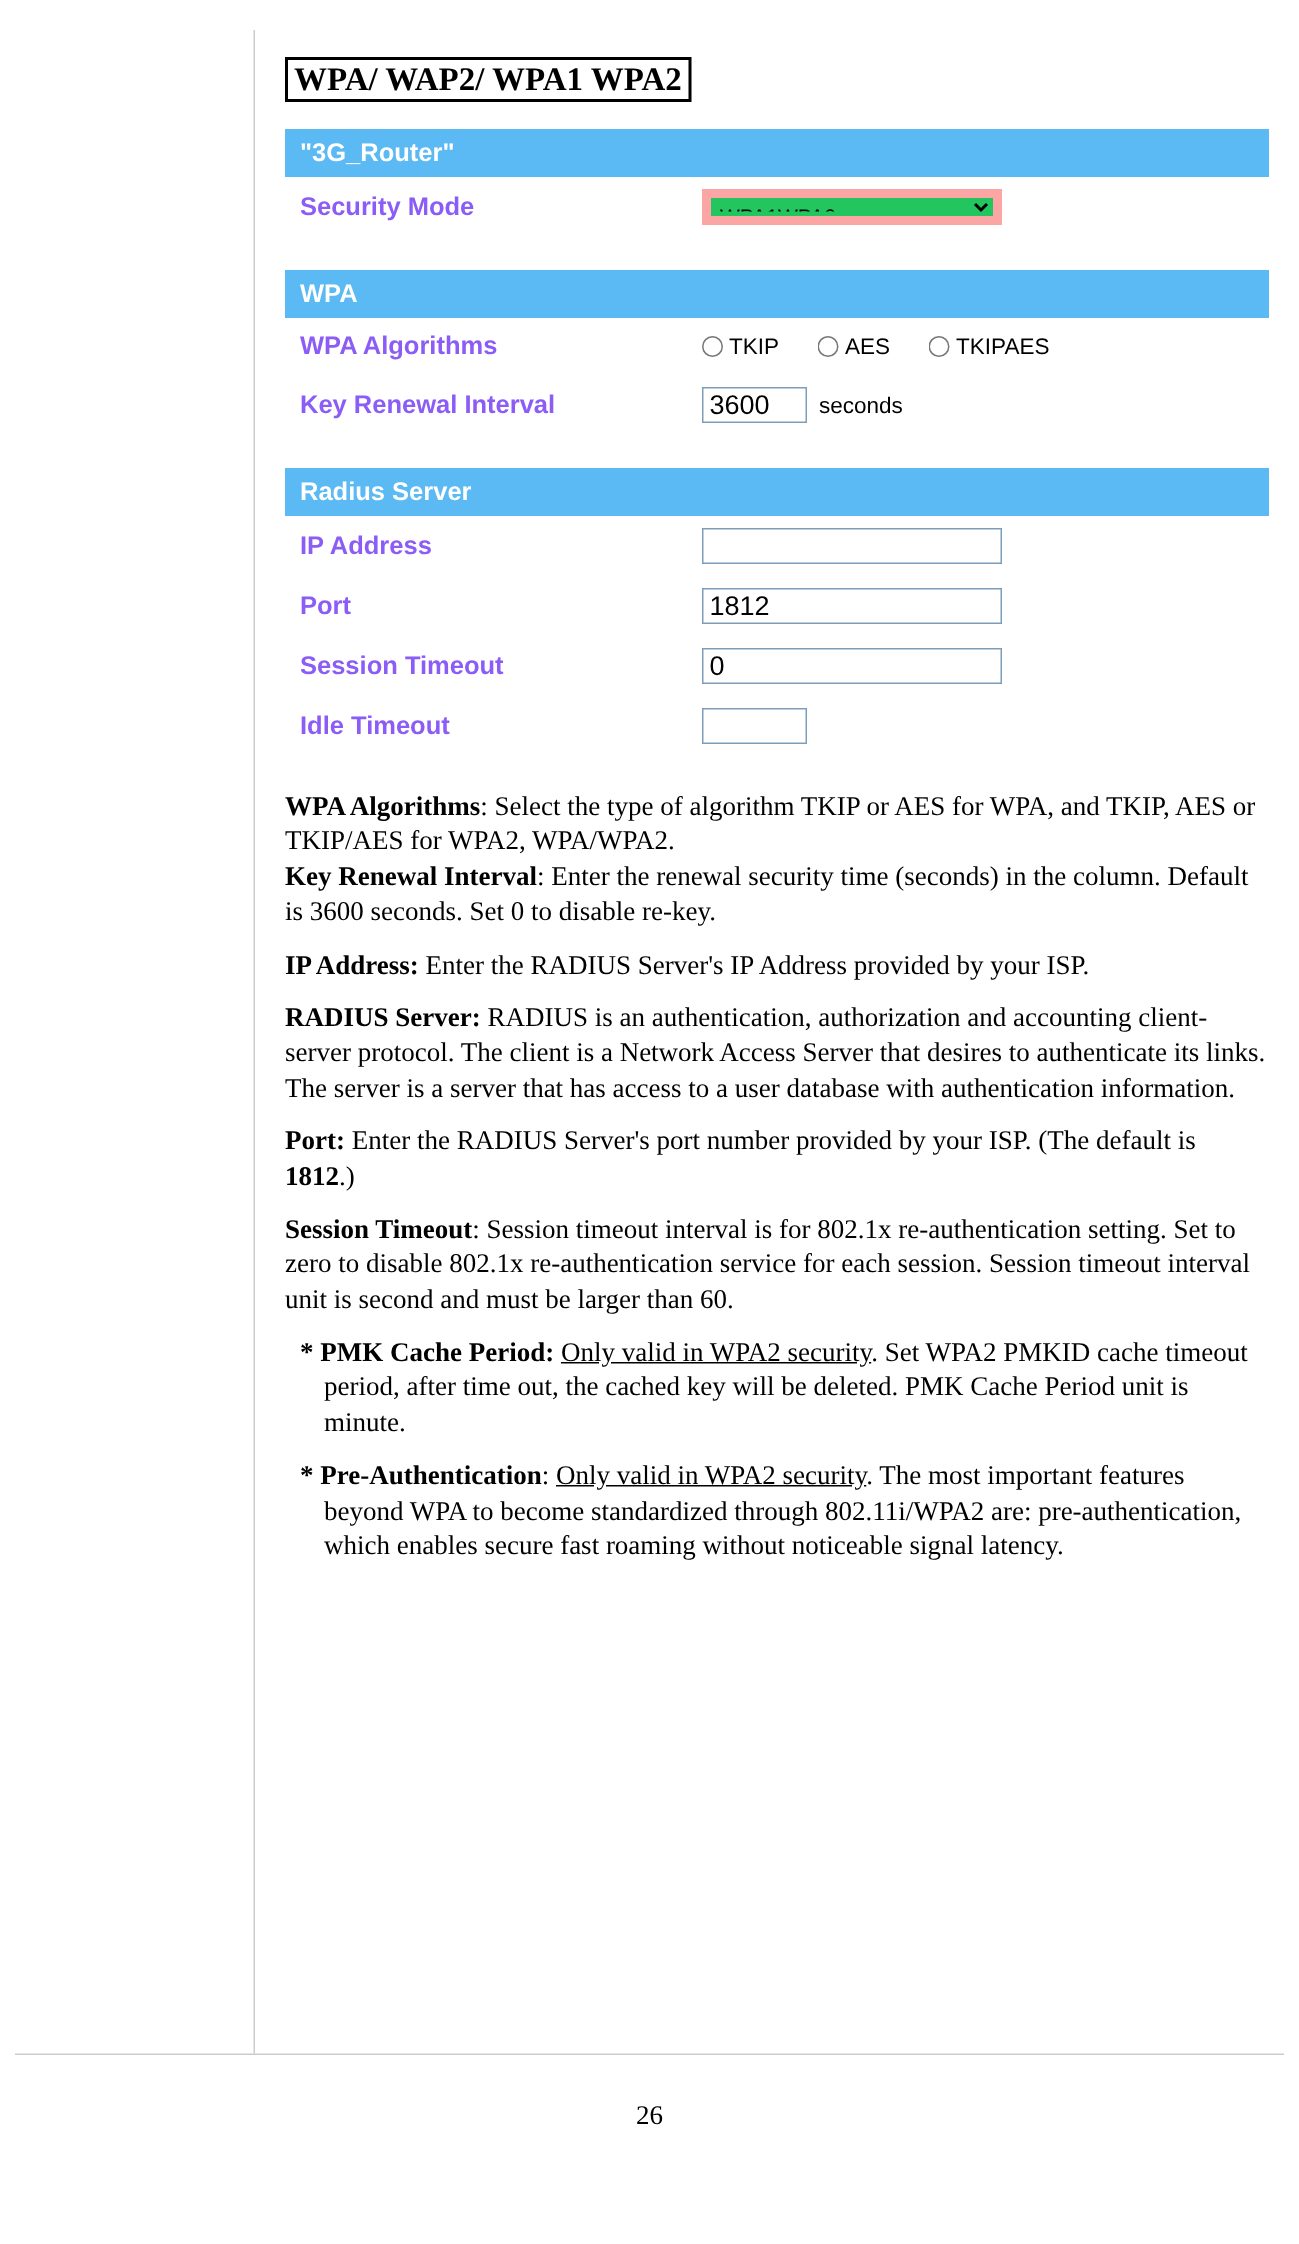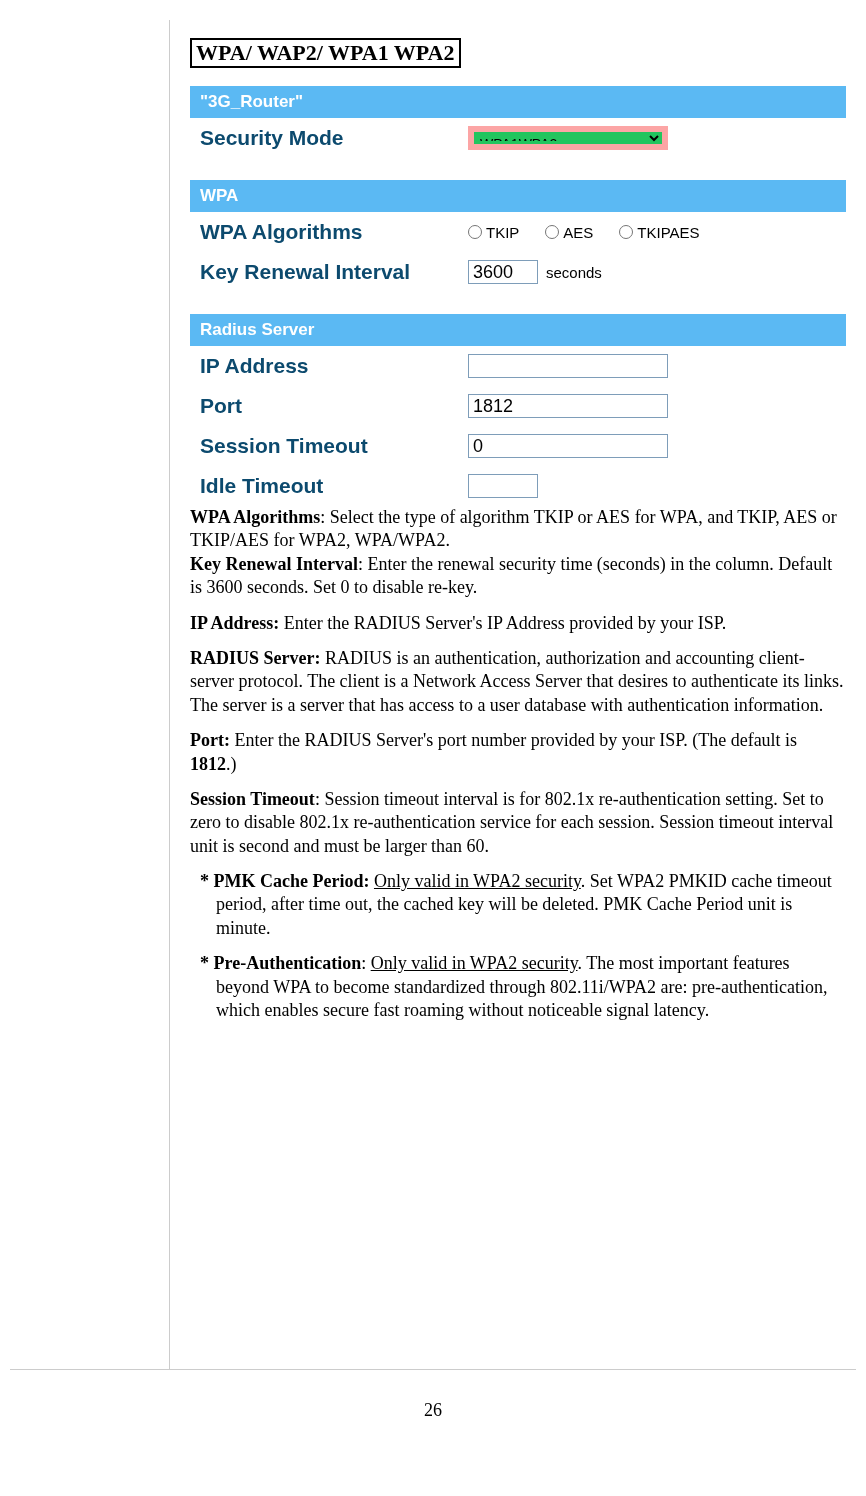--- a/index.html
+++ b/index.html
@@ -47,24 +47,24 @@
     }
     .router-row {
       display: flex;
       align-items: center;
       padding: 8px 0 8px 10px;
       min-height: 38px;
       gap: 8px;
     }
     .router-label-cell {
       width: 260px;
-      color: #0c4a6e;
+      color: #8b5cf6;
       font-weight: bold;
       white-space: nowrap;
-      font-size: 21px;
+      font-size: 17px;
     }
     .router-field-cell {
       display: flex;
       align-items: center;
       gap: 8px;
       font-size: 15px;
       color: #000;
       font-family: Arial, Helvetica, sans-serif;
     }
     select.router-select {
@@ -96,20 +96,21 @@
       align-items: center;
       gap: 4px;
       font-size: 15px;
     }
     input[type="radio"] {
       width: 14px;
       height: 14px;
     }
     .spacer { height: 22px; }
     .desc-block {
+      margin-top: 22px;
       line-height: 1.3;
     }
     .desc-block p {
       margin-bottom: 12px;
     }
     .desc-block .no-gap {
       margin-bottom: 0;
     }
     .desc-star {
       padding-left: 26px;

